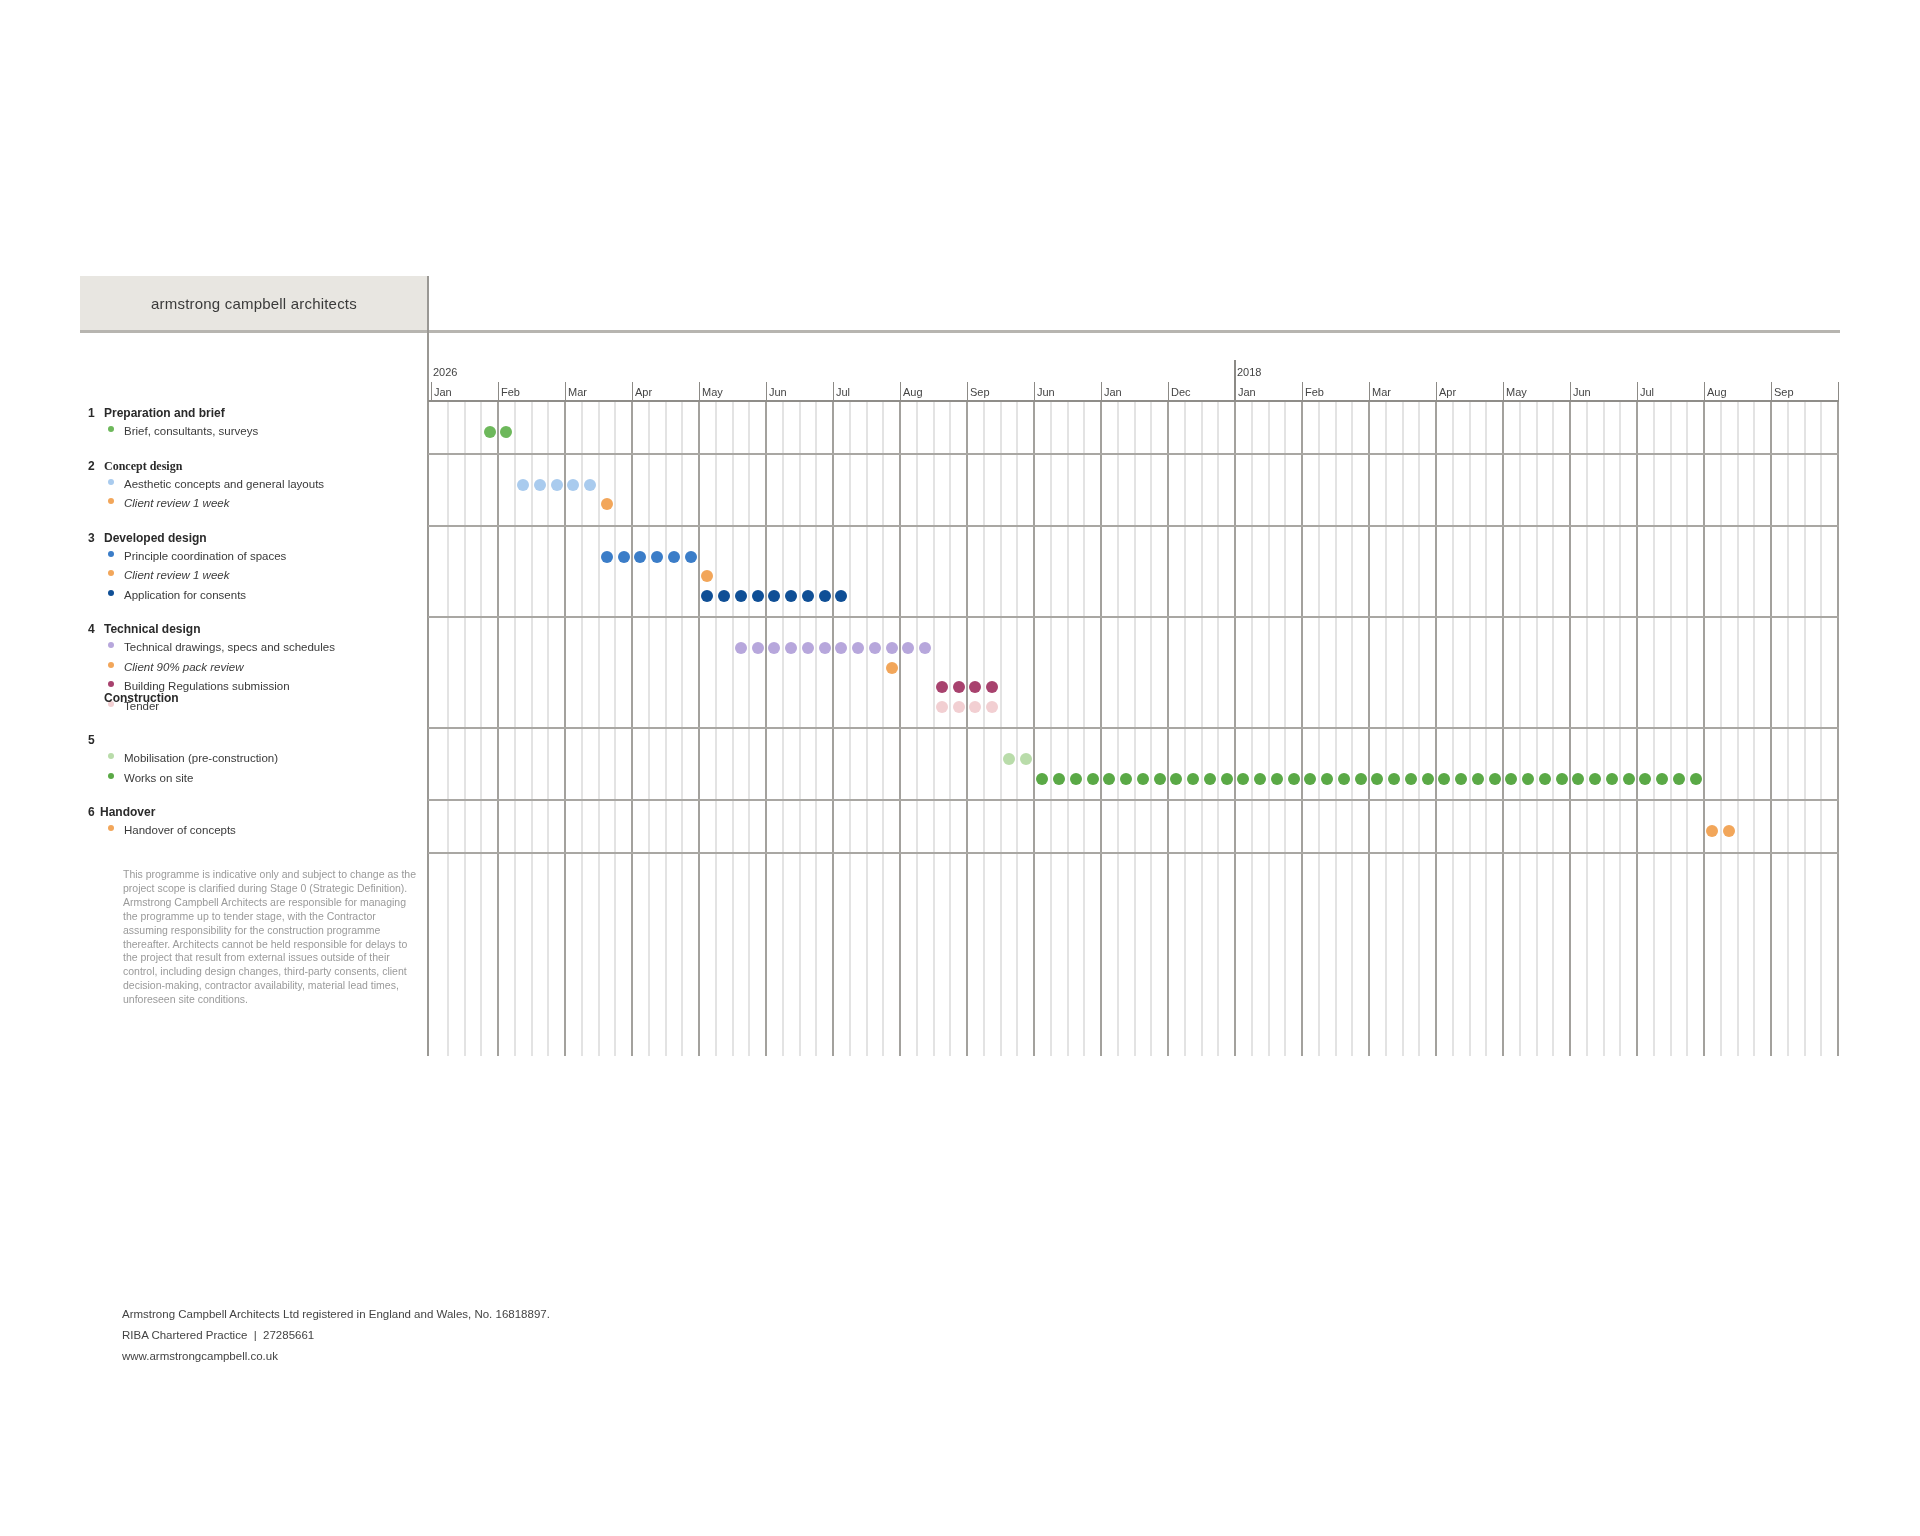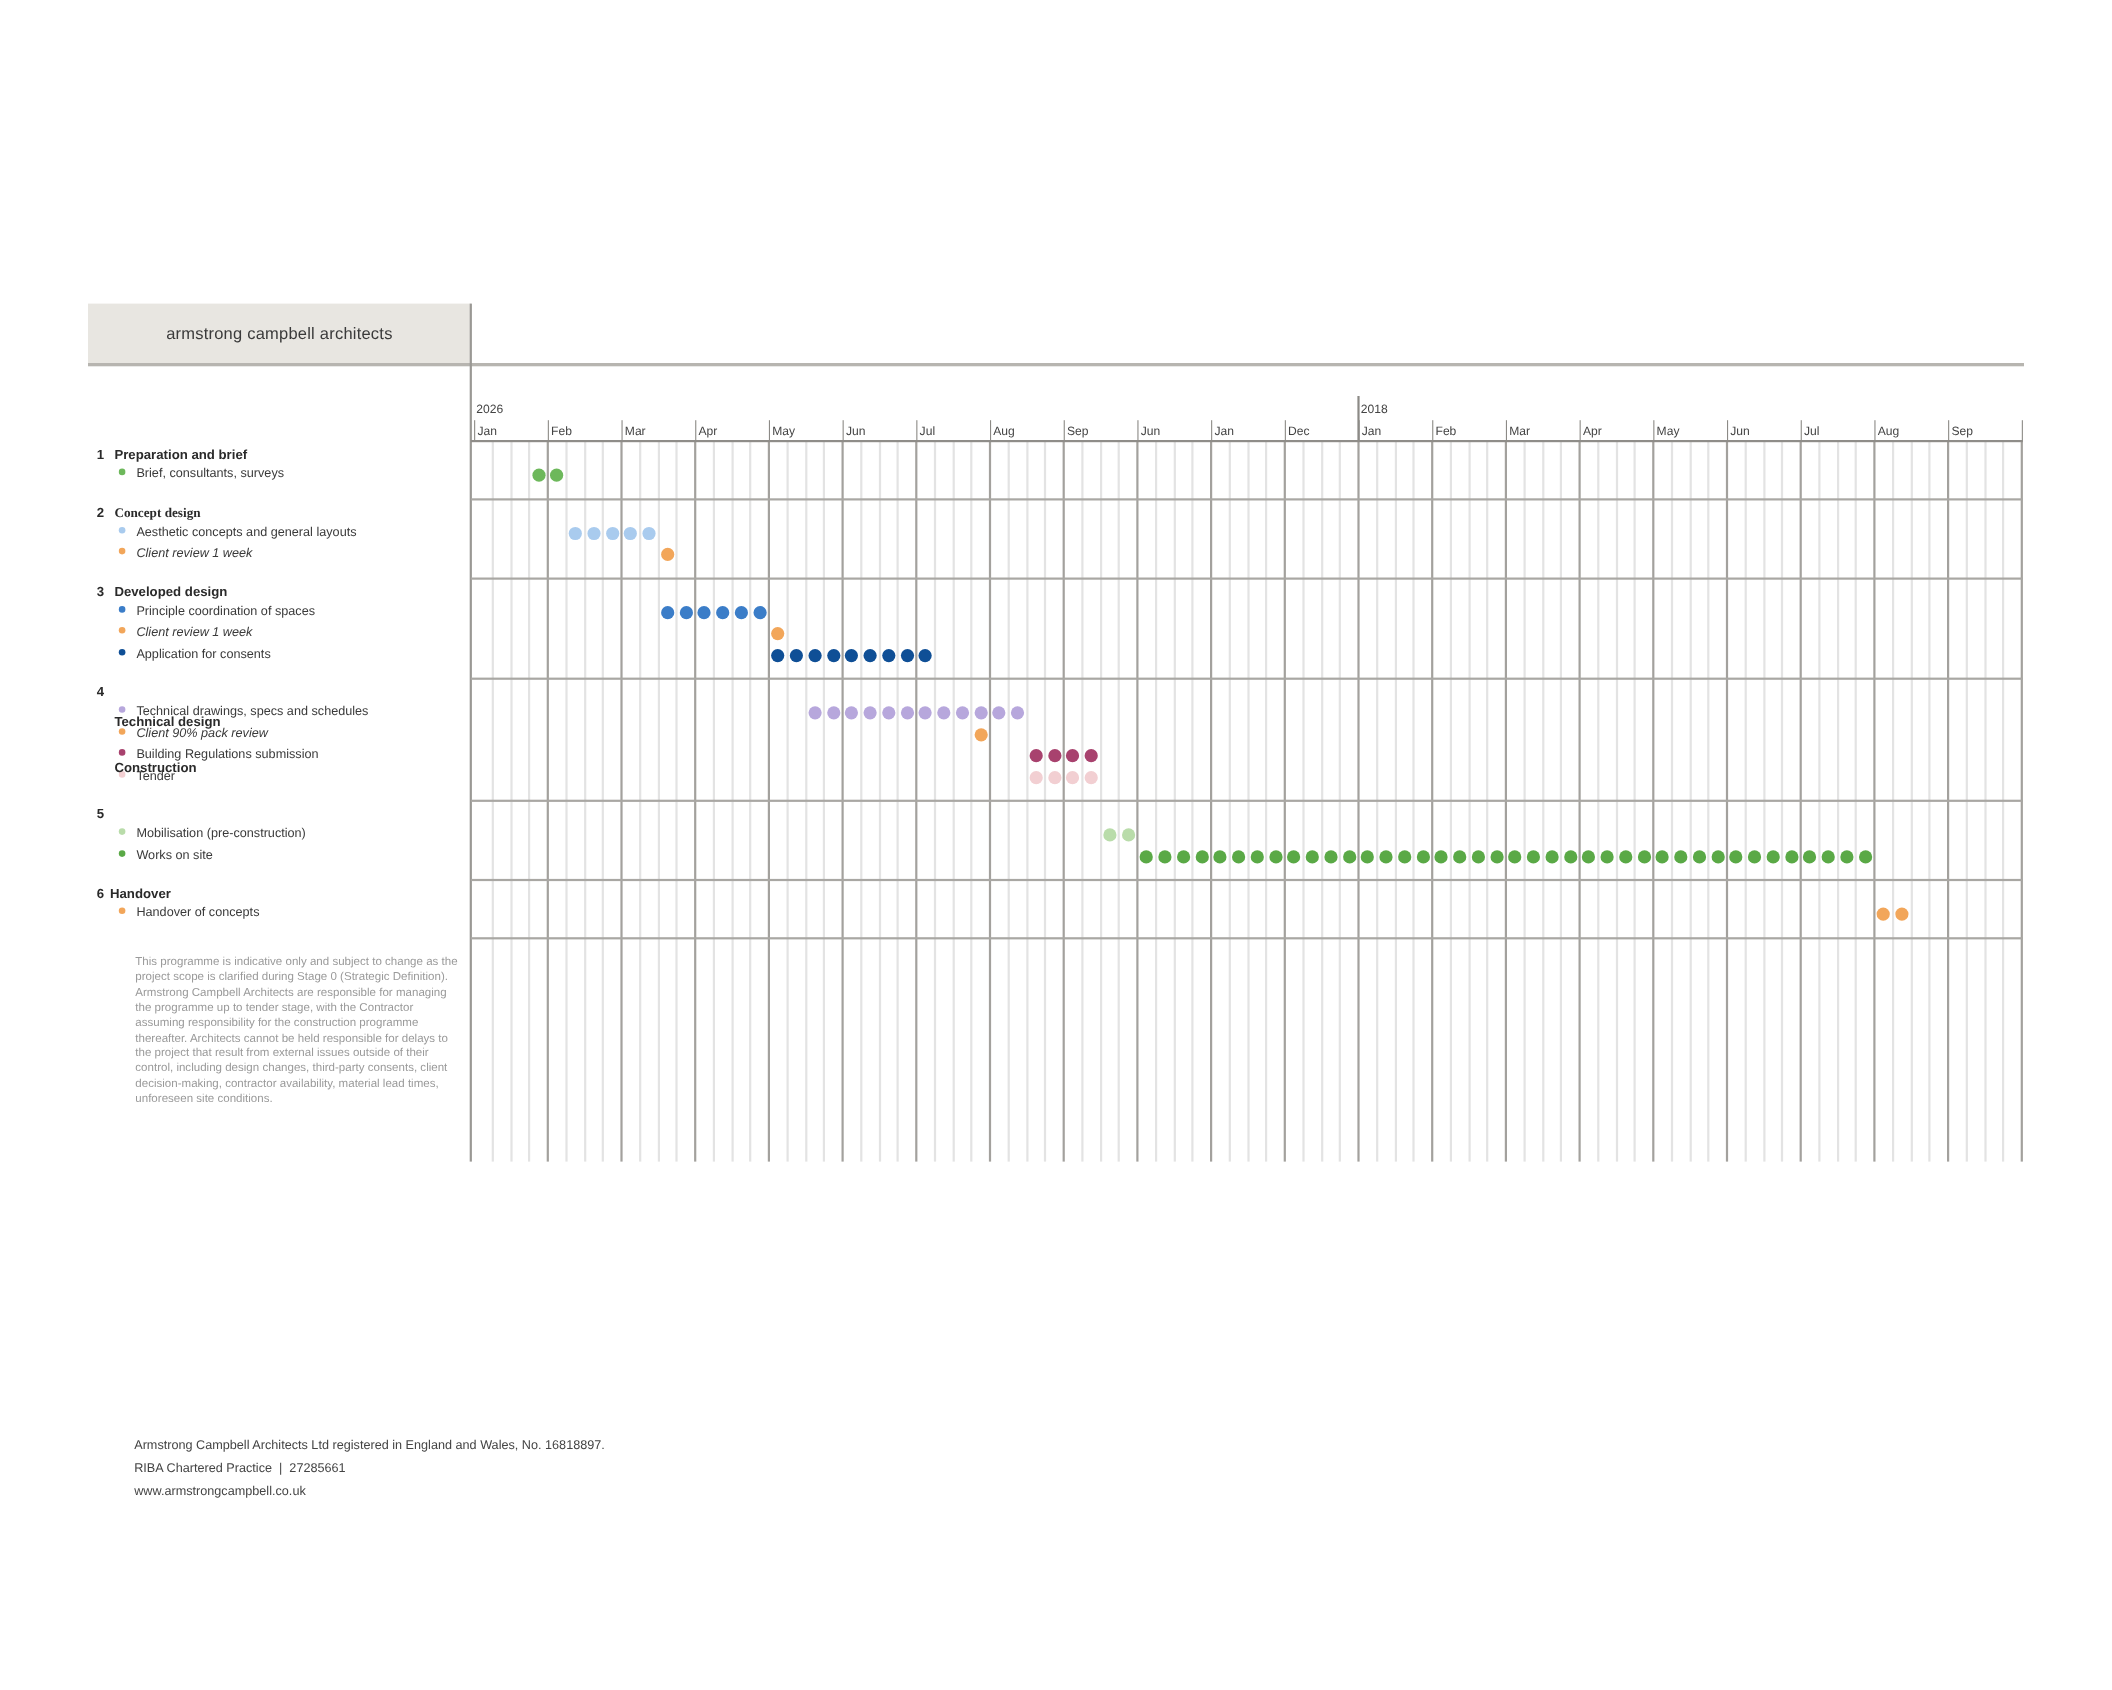--- a/index.html
+++ b/index.html
@@ -191,21 +191,21 @@
     <div class="abs task-label italic" style="left: 124px; top: 497px;">Client review 1 week</div>
     <div class="abs phase-num" style="left: 88px; top: 530.5px;">3</div>
     <div class="abs phase-head" style="left: 104px; top: 530.5px;">Developed design</div>
     <div class="abs bullet" style="left: 108px; top: 550.5px; background: rgb(59, 125, 200);"></div>
     <div class="abs task-label" style="left: 124px; top: 549.5px;">Principle coordination of spaces</div>
     <div class="abs bullet" style="left: 108px; top: 570px; background: rgb(242, 166, 90);"></div>
     <div class="abs task-label italic" style="left: 124px; top: 569px;">Client review 1 week</div>
     <div class="abs bullet" style="left: 108px; top: 589.5px; background: rgb(15, 79, 150);"></div>
     <div class="abs task-label" style="left: 124px; top: 588.5px;">Application for consents</div>
     <div class="abs phase-num" style="left: 88px; top: 622px;">4</div>
-    <div class="abs phase-head" style="left: 104px; top: 649px;">Technical design</div>
+    <div class="abs phase-head" style="left: 104px; top: 622px;">Technical design</div>
     <div class="abs bullet" style="left: 108px; top: 642px; background: rgb(183, 167, 220);"></div>
     <div class="abs task-label" style="left: 124px; top: 641px;">Technical drawings, specs and schedules</div>
     <div class="abs bullet" style="left: 108px; top: 661.5px; background: rgb(242, 166, 90);"></div>
     <div class="abs task-label italic" style="left: 124px; top: 660.5px;">Client 90% pack review</div>
     <div class="abs bullet" style="left: 108px; top: 681px; background: rgb(168, 66, 110);"></div>
     <div class="abs task-label" style="left: 124px; top: 680px;">Building Regulations submission</div>
     <div class="abs bullet" style="left: 108px; top: 700.5px; background: rgb(242, 207, 210);"></div>
     <div class="abs task-label" style="left: 124px; top: 699.5px;">Tender</div>
     <div class="abs phase-num" style="left: 88px; top: 733px;">5</div>
     <div class="abs phase-head" style="left: 104px; top: 691px;">Construction</div>

